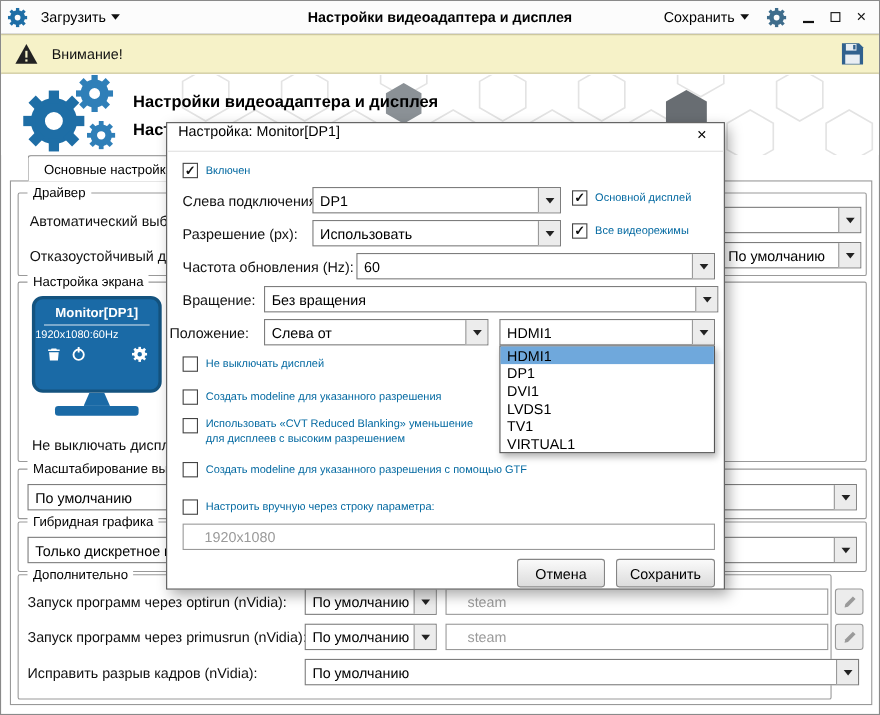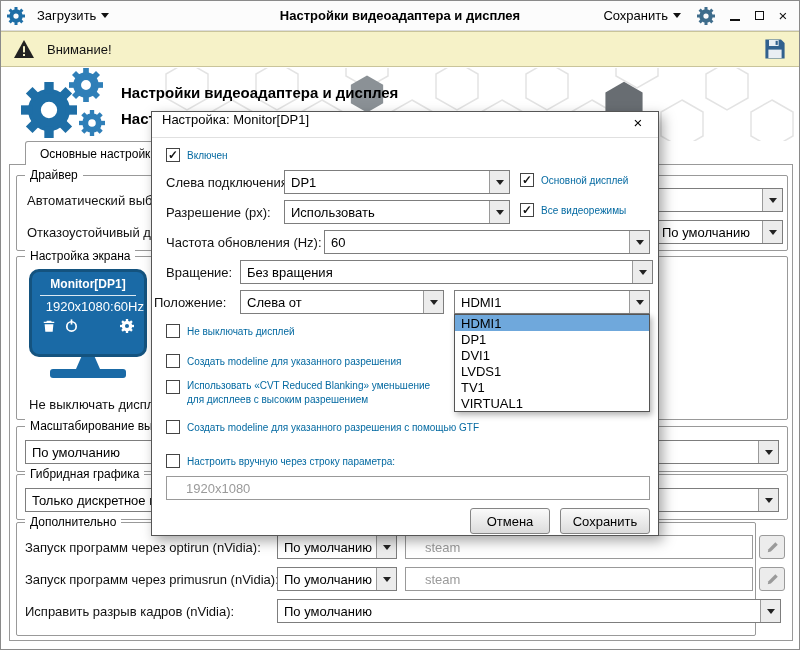--- a/index.html
+++ b/index.html
@@ -65,21 +65,21 @@
   .editbtn{position:absolute;width:26px;height:24px;border:1px solid #9a9a9a;border-radius:3px;background:#ececec;
     display:flex;align-items:center;justify-content:center;cursor:pointer}
   .dbtn{position:absolute;height:26px;border:1px solid #858585;border-radius:3px;
     background:linear-gradient(#fafafa,#dcdcdc);font-family:"Liberation Sans",sans-serif;font-size:13px;cursor:pointer}
 
   
   .monitor{position:absolute;left:12px;top:12px;width:118px}
   .mon-screen{width:118px;height:88px;background:#1a6aa6;border:3px solid #14537f;border-radius:10px;color:#fff;padding-top:5px;cursor:pointer}
   .mon-name{font-size:12px;font-weight:bold;text-align:center;white-space:nowrap}
   .mon-sep{border-top:1px solid rgba(255,255,255,.85);margin:4px 8px 0}
-  .mon-mode{font-size:13px;text-align:right;margin-top:3px;white-space:nowrap}
+  .mon-mode{font-size:10px;text-align:left;margin-top:3px;white-space:nowrap}
   .mon-icons{display:flex;align-items:center;gap:8px;padding:4px 10px 0}
   .mon-gear{margin-left:auto}
   .mon-neck{width:24px;height:12px;background:#1a6aa6;margin:0 auto;clip-path:polygon(22% 0,78% 0,100% 100%,0 100%)}
   .mon-base{width:76px;height:9px;background:#1a6aa6;border-radius:3px;margin:0 auto}
 
   
   .dialog{position:absolute;left:150px;top:110px;width:508px;height:425px;background:#fff;
     border:1px solid #555;box-shadow:4px 5px 12px rgba(0,0,0,.35);z-index:10}
   .dlg-title{height:26px;border-bottom:1px solid #e0e0e0;display:flex;align-items:flex-start;padding:0 10px;font-size:13px}
   .dlg-close{margin-left:auto;width:20px;height:20px;display:flex;align-items:center;justify-content:center;font-size:15px;cursor:pointer}

